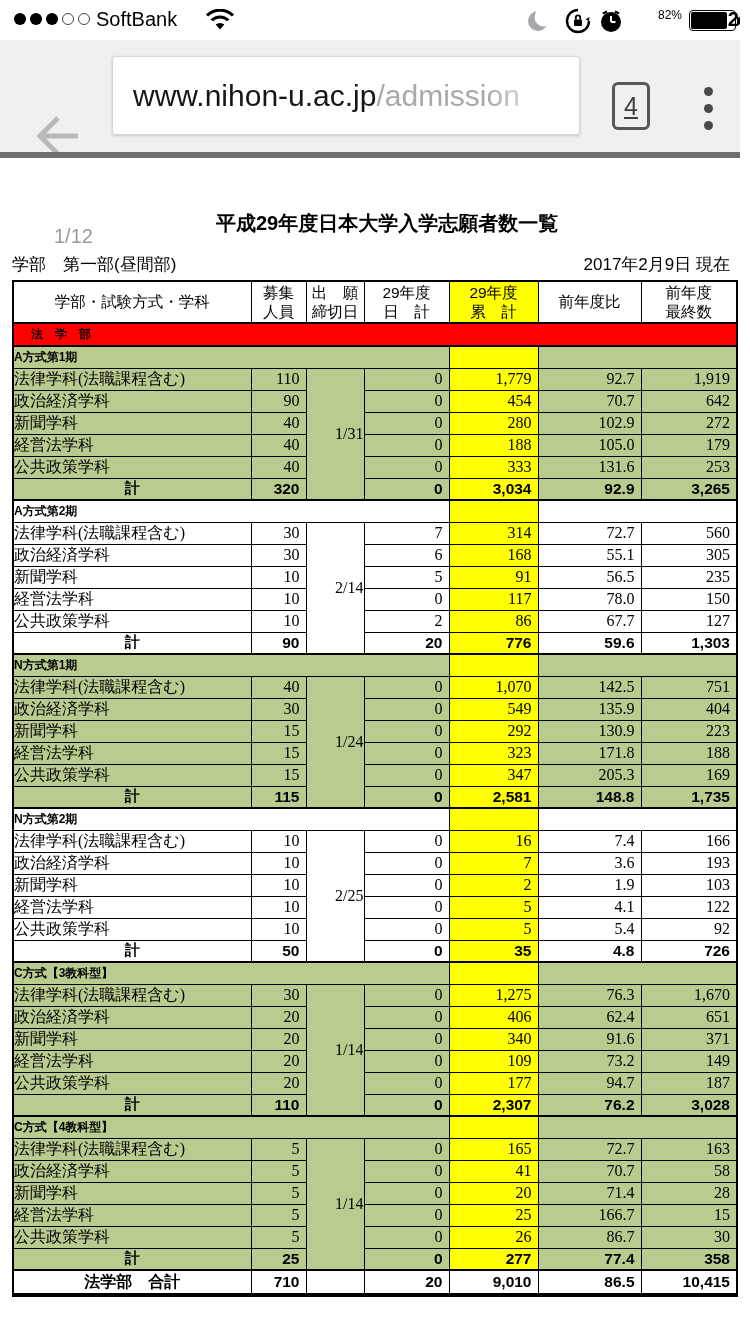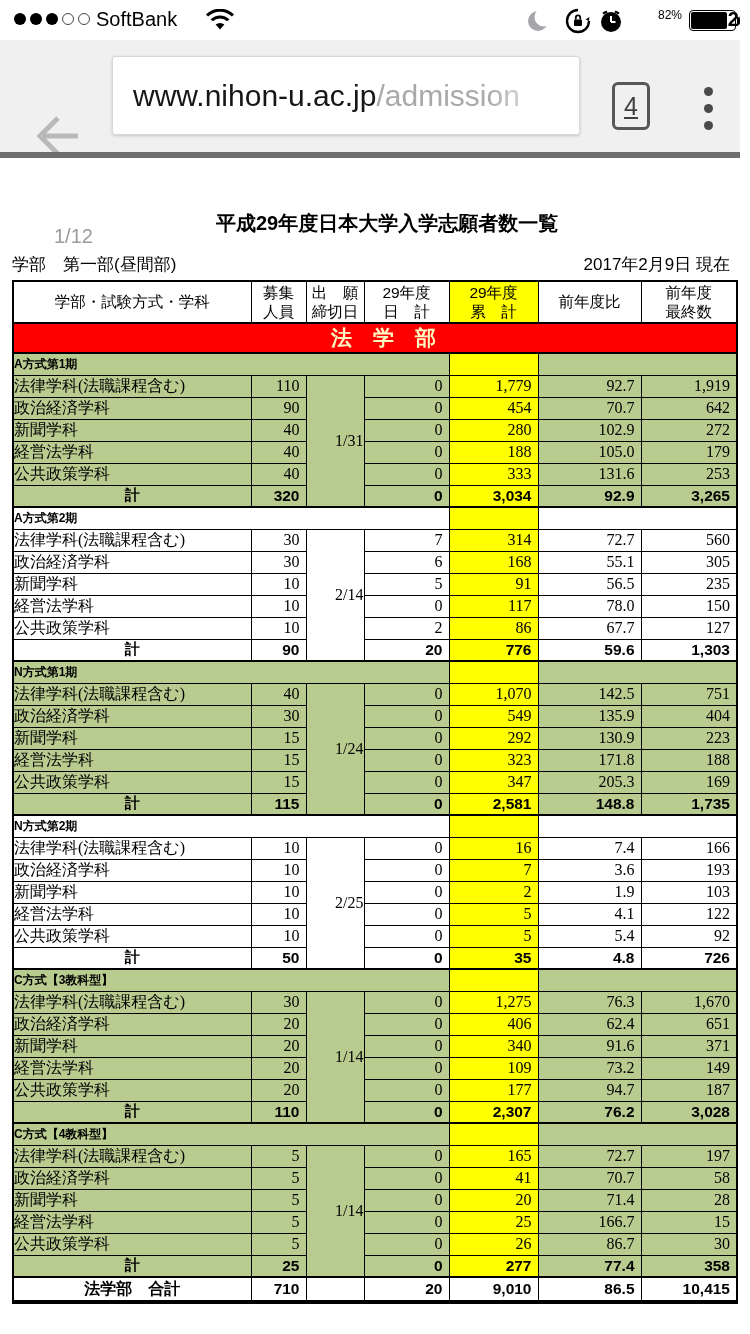--- a/index.html
+++ b/index.html
@@ -48,22 +48,22 @@
   .doctitle{position:absolute;left:216px;top:210px;font-size:20px;font-weight:bold;white-space:nowrap;}
   .subleft{position:absolute;left:12px;top:253px;font-size:17px;}
   .subright{position:absolute;right:10px;top:253px;font-size:17px;}
 
   
   #tblwrap{position:absolute;left:12px;top:280px;}
   table{border-collapse:collapse;table-layout:fixed;width:724px;}
   td,th{box-sizing:border-box;border:1px solid #000;padding:0;overflow:hidden;white-space:nowrap;}
   thead th{height:42px;font-size:15.5px;font-weight:normal;text-align:center;
            white-space:pre-line;line-height:1.25;vertical-align:middle;background:#fff;}
-  tr.faculty td{height:23px;background:var(--red);color:#fef9c3;font-weight:bold;font-size:21px;
-                text-align:center;padding-left:17px;border-top:2px solid #000;border-bottom:2px solid #000;}
+  tr.faculty td{height:23px;background:var(--red);color:#000000;font-weight:bold;font-size:12px;
+                text-align:left;padding-left:17px;border-top:2px solid #000;border-bottom:2px solid #000;}
   tr.sechead td{height:22px;font-size:12px;font-weight:600;text-align:left;border-top:2px solid #000;}
   tr.dept{height:21.9px;}
   tr.dept td{font-size:16px;}
   td.name{font-family:"Liberation Serif",serif;text-align:left;}
   td.num{font-family:"Liberation Serif",serif;text-align:right;padding-right:6px;font-size:16.5px;}
   td.deadline{font-family:"Liberation Serif",serif;text-align:right;font-size:16.5px;vertical-align:middle;}
   tr.total td{height:22px;font-weight:bold;font-size:15px;}
   tr.total td.lbl{text-align:center;}
   tr.total td.num{font-family:"Liberation Sans",sans-serif;font-size:15.5px;}
   tr.grand td{height:25px;font-weight:bold;font-size:16px;border-top:2px solid #000;border-bottom:4px solid #000;background:#fff;}
@@ -460,21 +460,21 @@
             <td class="bg-yellow"></td>
             <td class="bg-green" colspan="2"></td>
           </tr>
           <tr class="dept">
             <td class="name bg-green">法律学科(法職課程含む)</td>
             <td class="num bg-green">5</td>
             <td class="deadline bg-green" rowspan="6">1/14</td>
             <td class="num bg-green">0</td>
             <td class="num bg-yellow">165</td>
             <td class="num bg-green">72.7</td>
-            <td class="num bg-green">197</td>
+            <td class="num bg-green">163</td>
           </tr>
           <tr class="dept">
             <td class="name bg-green">政治経済学科</td>
             <td class="num bg-green">5</td>
             <td class="num bg-green">0</td>
             <td class="num bg-yellow">41</td>
             <td class="num bg-green">70.7</td>
             <td class="num bg-green">58</td>
           </tr>
           <tr class="dept">

